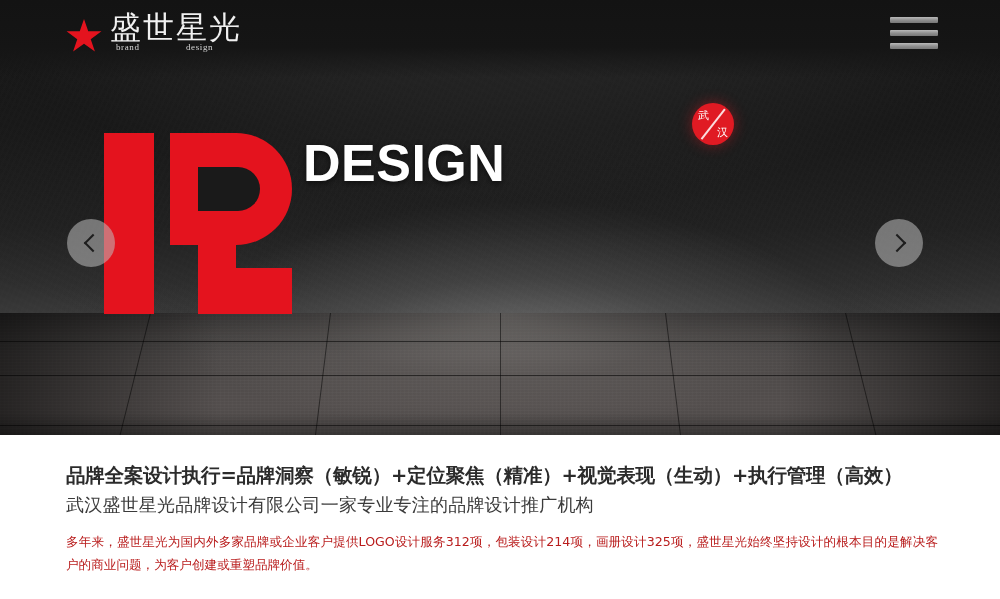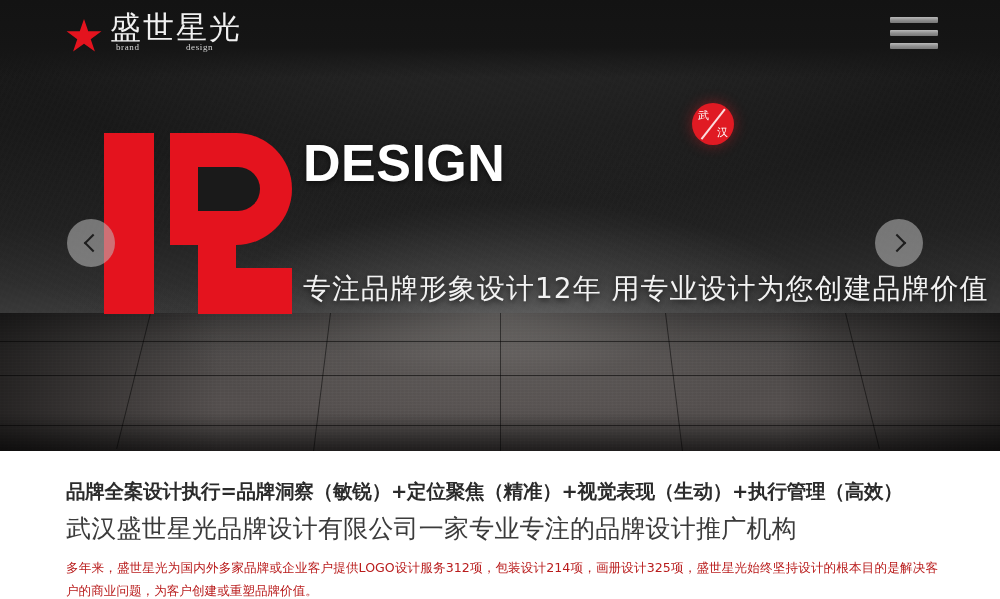--- a/index.html
+++ b/index.html
@@ -180,31 +180,31 @@
   .hamburger span {
     position:absolute; left:0; width:48px; height:6px;
     background:linear-gradient(180deg,#b9b9b9 0%,#8d8d8d 55%,#777 100%);
     border-radius:1px;
   }
   .hamburger span:nth-child(1){ top:0; }
   .hamburger span:nth-child(2){ top:13px; }
   .hamburger span:nth-child(3){ top:26px; }
 
   
-  .content { position:absolute; top:451px; left:0; width:1000px; height:106px; background:#fff; }
+  .content { position:absolute; top:435px; left:0; width:1000px; height:106px; background:#fff; }
   .content-inner { position:absolute; left:66px; top:28px; width:872px; }
   .about-h1 {
     font-size:19.5px; line-height:26px; font-weight:bold; color:#2b2b2b;
     font-family:"DejaVu Sans","Liberation Sans",sans-serif;
     letter-spacing:-.2px; white-space:nowrap;
   }
   .about-h2 {
-    margin-top:13px;
-    font-size:25px; line-height:26px; font-weight:400; color:#3b3b3b;
-    font-family:Liberation Mono, monospace;
+    margin-top:3px;
+    font-size:18px; line-height:26px; font-weight:400; color:#3b3b3b;
+    font-family:Liberation Serif, serif;
     letter-spacing:.2px; white-space:nowrap;
   }
   .about-p {
     margin-top:12px; width:872px;
     font-size:12.6px; line-height:23px; color:#b91c1c;
     font-family:"DejaVu Sans","Liberation Sans",sans-serif;
     text-align:justify;
   }
 </style>
 </head>
@@ -238,21 +238,20 @@
       <div class="num-one"></div>
       <div class="num-two">
         <div class="two-top"></div>
         <div class="two-stem"></div>
         <div class="two-notch"></div>
         <div class="two-bottom"></div>
       </div>
     </div>
 
     <div class="hero-title-en" id="line-twelve">DESIGN</div>
-    <div class="hero-tagline">专注品牌形象设计12年  用专业设计为您创建品牌价值</div>
 
     <div class="city-badge">
       <div class="c1">武</div>
       <div class="slash"></div>
       <div class="c2">汉</div>
     </div>
 
     <div class="nav-arrow" id="arrow-prev">
       <span class="chev"></span>
     </div>

